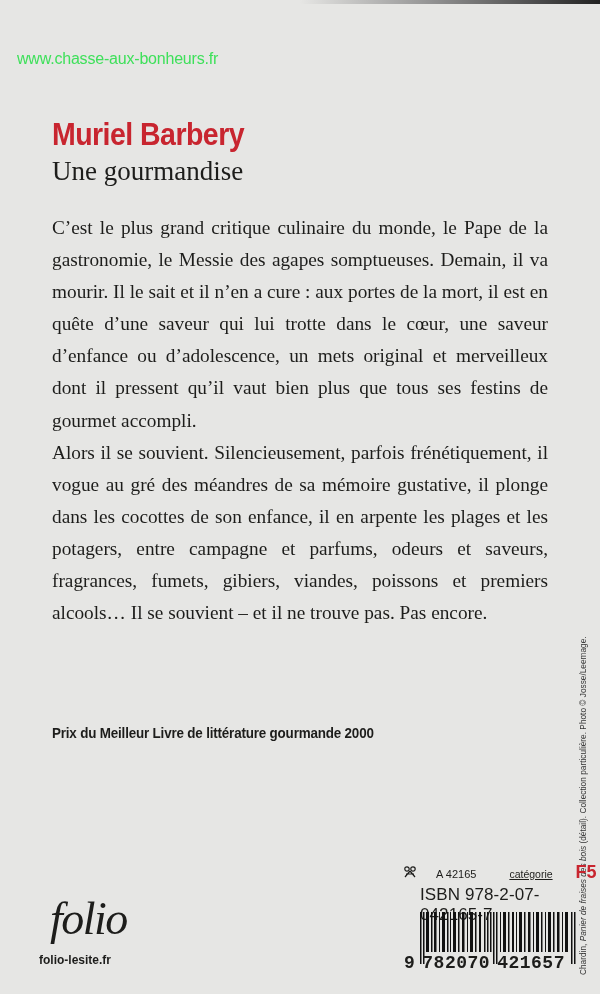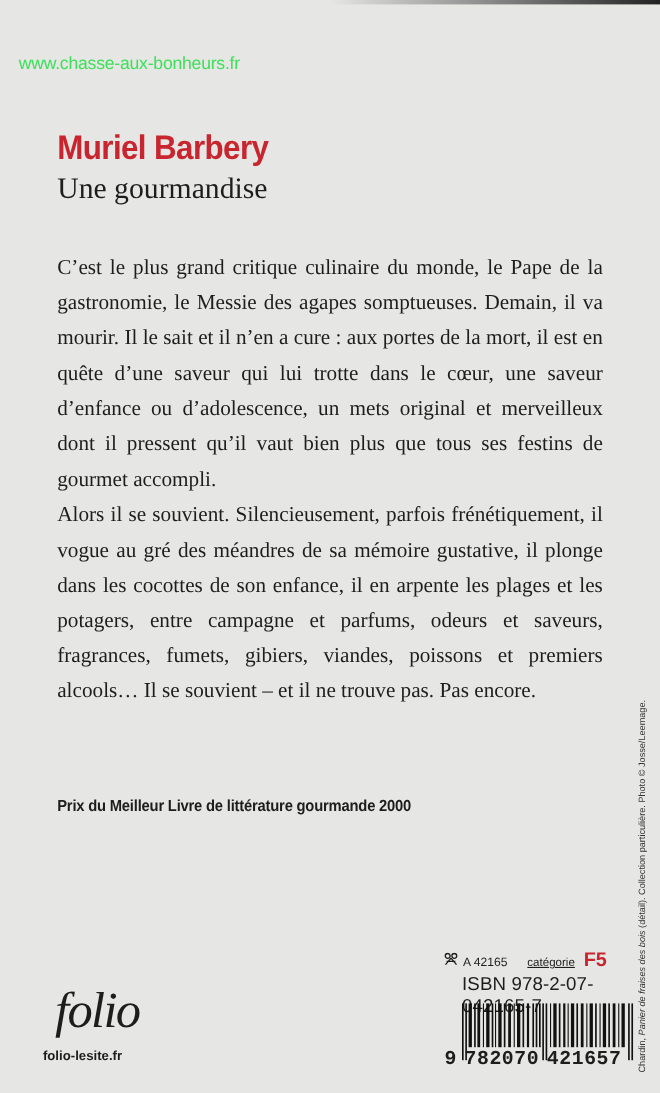--- a/index.html
+++ b/index.html
@@ -22,41 +22,41 @@
     position:absolute; left:52px; top:117px;
     font-family:"Liberation Sans", sans-serif; font-weight:bold;
     font-size:31px; color:#c8252f; letter-spacing:-0.6px;
     transform:scaleX(0.92); transform-origin:left;
   }
   .title {
     position:absolute; left:52px; top:156px;
     font-size:27px; color:#1d1d1b;
   }
   .blurb {
-    position:absolute; left:52px; top:228px; width:496px;
+    position:absolute; left:52px; top:212px; width:496px;
     font-size:19.3px; line-height:32.1px; text-align:justify;
   }
   .blurb p { margin:0; }
   .prize {
     position:absolute; left:52px; top:725px;
     font-family:"Liberation Sans", sans-serif; font-weight:bold;
     font-size:14.6px; letter-spacing:-0.2px;
     transform:scaleX(0.92); transform-origin:left;
   }
   .credit {
     position:absolute; left:578px; top:975px;
     transform:rotate(-90deg); transform-origin:left top;
     white-space:nowrap;
     font-family:"Liberation Sans", sans-serif; font-size:8.3px; color:#333;
   }
   .credit i { font-style:italic; }
   .codeline {
     position:absolute; left:403px; top:862px;
     font-family:"Liberation Sans", sans-serif; font-size:11px;
-    display:flex; align-items:baseline; gap:4px;
+    display:flex; align-items:baseline; gap:19px;
   }
   .codeline .icon { width:14px; height:12px; display:inline-block; }
   .codeline .cat { margin-left:14px; font-size:10.5px;text-decoration:underline; }
   .codeline .f5 { color:#c8252f; font-weight:bold; font-size:18px; margin-left:4px; }
   .isbn {
     position:absolute; left:420px; top:885px;
     font-family:"Liberation Sans", sans-serif; font-size:17px; letter-spacing:0.1px;
   }
   .barcode {
     position:absolute; left:420px; top:912px; width:158px; height:52px;

